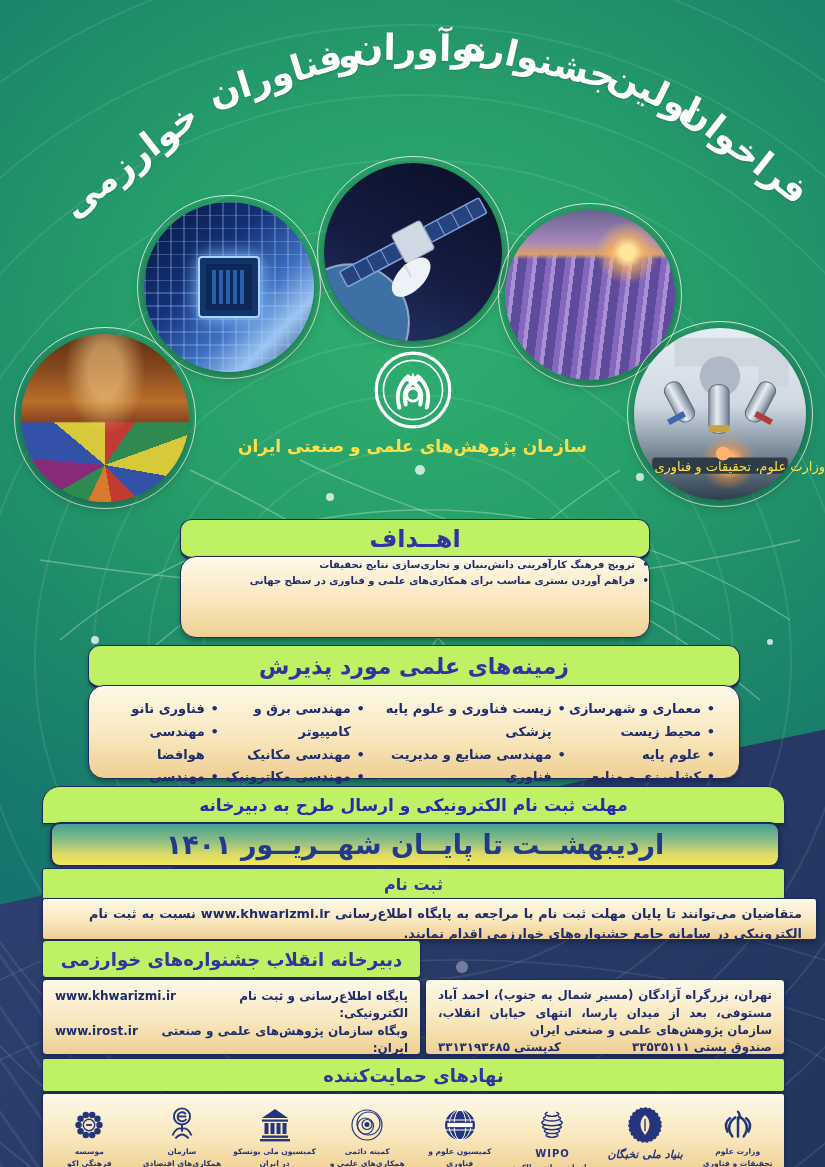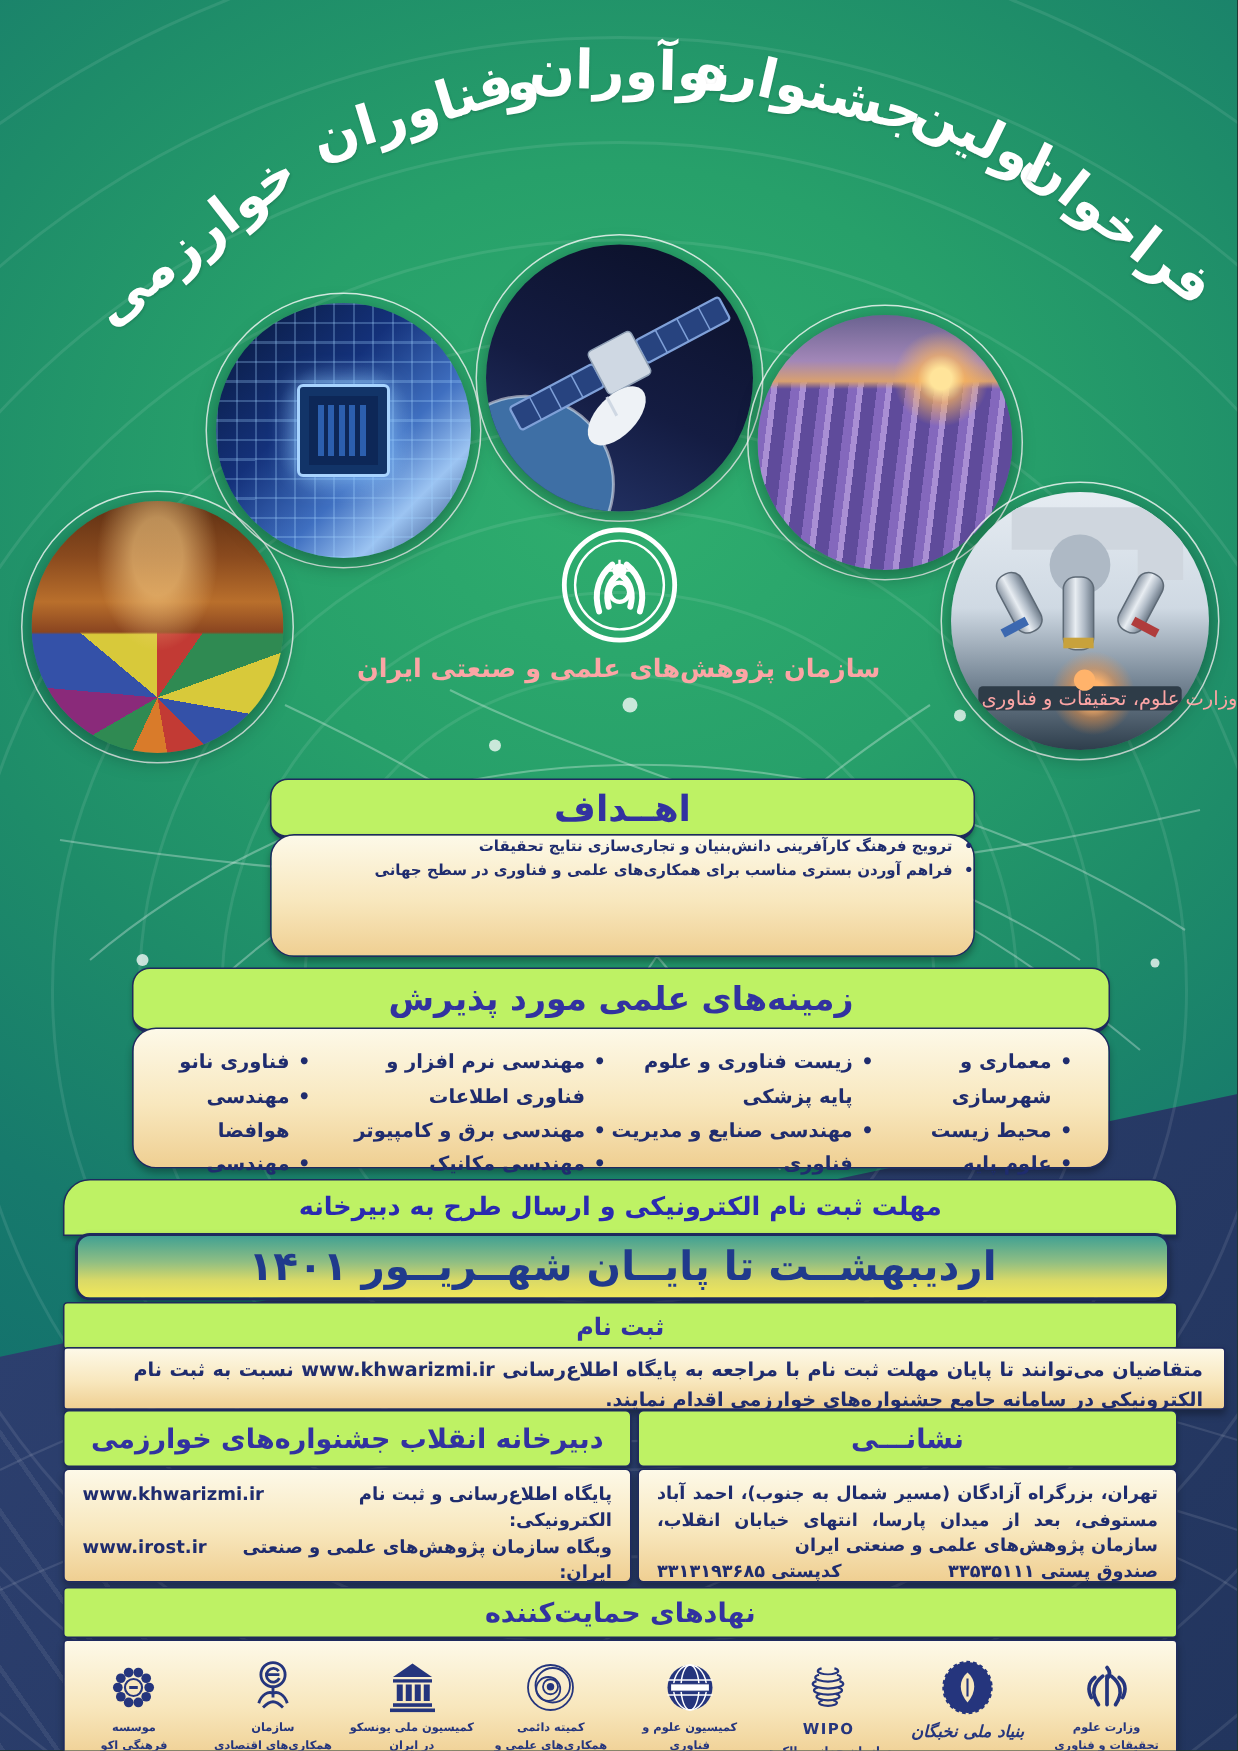--- a/index.html
+++ b/index.html
@@ -48,21 +48,21 @@
   .ph-lav{background:
     radial-gradient(circle at 72% 25%,#ffe49a 0 4%,rgba(255,184,90,.65) 9%,transparent 18%),
     linear-gradient(180deg,#6a6290 0%,#a287b8 18%,#d8a070 26%,rgba(216,160,112,0) 29%),
     repeating-linear-gradient(97deg,#5f4b9b 0 9px,#8468bd 9px 15px,#a98fd4 15px 19px);}
   .ph-micro{background:
     radial-gradient(circle at 55% 78%,#ffb36b 0 5%,rgba(255,150,60,.45) 10%,transparent 17%),
     linear-gradient(180deg,#e6ecf2 0%,#cfd9e3 45%,#7a8a99 72%,#2e3e4c 100%);}
   .photo-svg{position:absolute;inset:0;width:100%;height:100%;}
   
   .emblem{position:absolute;left:50%;transform:translateX(-50%);}
-  .org-name{position:absolute;left:0;right:0;text-align:center;color:#fca5a5;font-weight:bold;}
+  .org-name{position:absolute;left:0;right:0;text-align:center;color:#fde047;font-weight:bold;}
   
   .bar{position:absolute;background:#bef264;border:1px solid #1e2a5e;
     display:flex;align-items:center;justify-content:center;
     color:#3232a0;font-weight:bold;box-shadow:0 2px 3px rgba(0,0,0,.25);}
   .cream{position:absolute;background:linear-gradient(180deg,#fdf9e8 0%,#f8e7bd 55%,#efcf92 100%);
     border:1.5px solid #1e2a5e;color:#1f2c6e;box-shadow:0 3px 5px rgba(0,0,0,.3);}
   ul.blist{list-style:none;margin:0;padding:0;}
   ul.blist li{position:relative;padding-right:14px;font-weight:bold;color:#1f2c6e;}
   ul.blist li::before{content:"•";position:absolute;right:0;color:#1f2c6e;}
   .goals-list{font-size:10px;line-height:1.62;padding:10px 26px 0 10px;}
@@ -243,21 +243,20 @@
         <li>علوم پایه</li>
         <li>کشاورزی و منابع طبیعی</li>
       </ul>
       <ul class="blist">
         <li>زیست فناوری و علوم پایه پزشکی</li>
         <li>مهندسی صنایع و مدیریت فناوری</li>
         <li>فناوری‌های شیمیایی</li>
         <li>مواد، متالورژی و انرژی‌های نو</li>
       </ul>
       <ul class="blist">
-        <li>مهندسی نرم افزار و فناوری اطلاعات</li>
         <li>مهندسی برق و کامپیوتر</li>
         <li>مهندسی مکانیک</li>
         <li>مهندسی مکاترونیک</li>
       </ul>
       <ul class="blist">
         <li>فناوری نانو</li>
         <li>مهندسی هوافضا</li>
         <li>مهندسی عمران</li>
         <li>هنــر</li>
       </ul>
@@ -287,21 +286,20 @@
         <span>نشانی الکترونیکی:</span>
         <span class="val">Khwarizmi_intl@irost.ir</span>
       </div>
       <div class="sec-row">
         <span>تلفن: ‪۰۲۱-۵۶۲۷۶۰۳۸‬ و ‪۰۲۱-۵۶۲۷۶۳۲۱‬</span>
         <span class="val">تلفکس: ‪۰۲۱-۵۶۲۷۶۳۴۵‬</span>
       </div>
     </div>
   </div>
 
-  <div class="bar" style="left:425px;top:940px;width:358px;height:36px;border-radius:4px;font-size:18px;">نشانـــی</div>
   <div class="cream" style="left:425px;top:979px;width:358px;height:74px;border-radius:4px;">
     <div class="addr-text">تهران، بزرگراه آزادگان (مسیر شمال به جنوب)، احمد آباد مستوفی، بعد از میدان پارسا، انتهای خیابان انقلاب، سازمان پژوهش‌های علمی و صنعتی ایران</div>
     <div class="addr-row">
       <span>صندوق پستی ۳۳۵۳۵۱۱۱</span>
       <span>کدپستی ۳۳۱۳۱۹۳۶۸۵</span>
     </div>
   </div>
 
   <div class="bar" style="left:42px;top:1058px;width:741px;height:32px;border-radius:3px;font-size:18px;">نهادهای حمایت‌کننده</div>
   <div class="cream logos" style="left:42px;top:1093px;width:741px;height:69px;border-radius:3px;">

